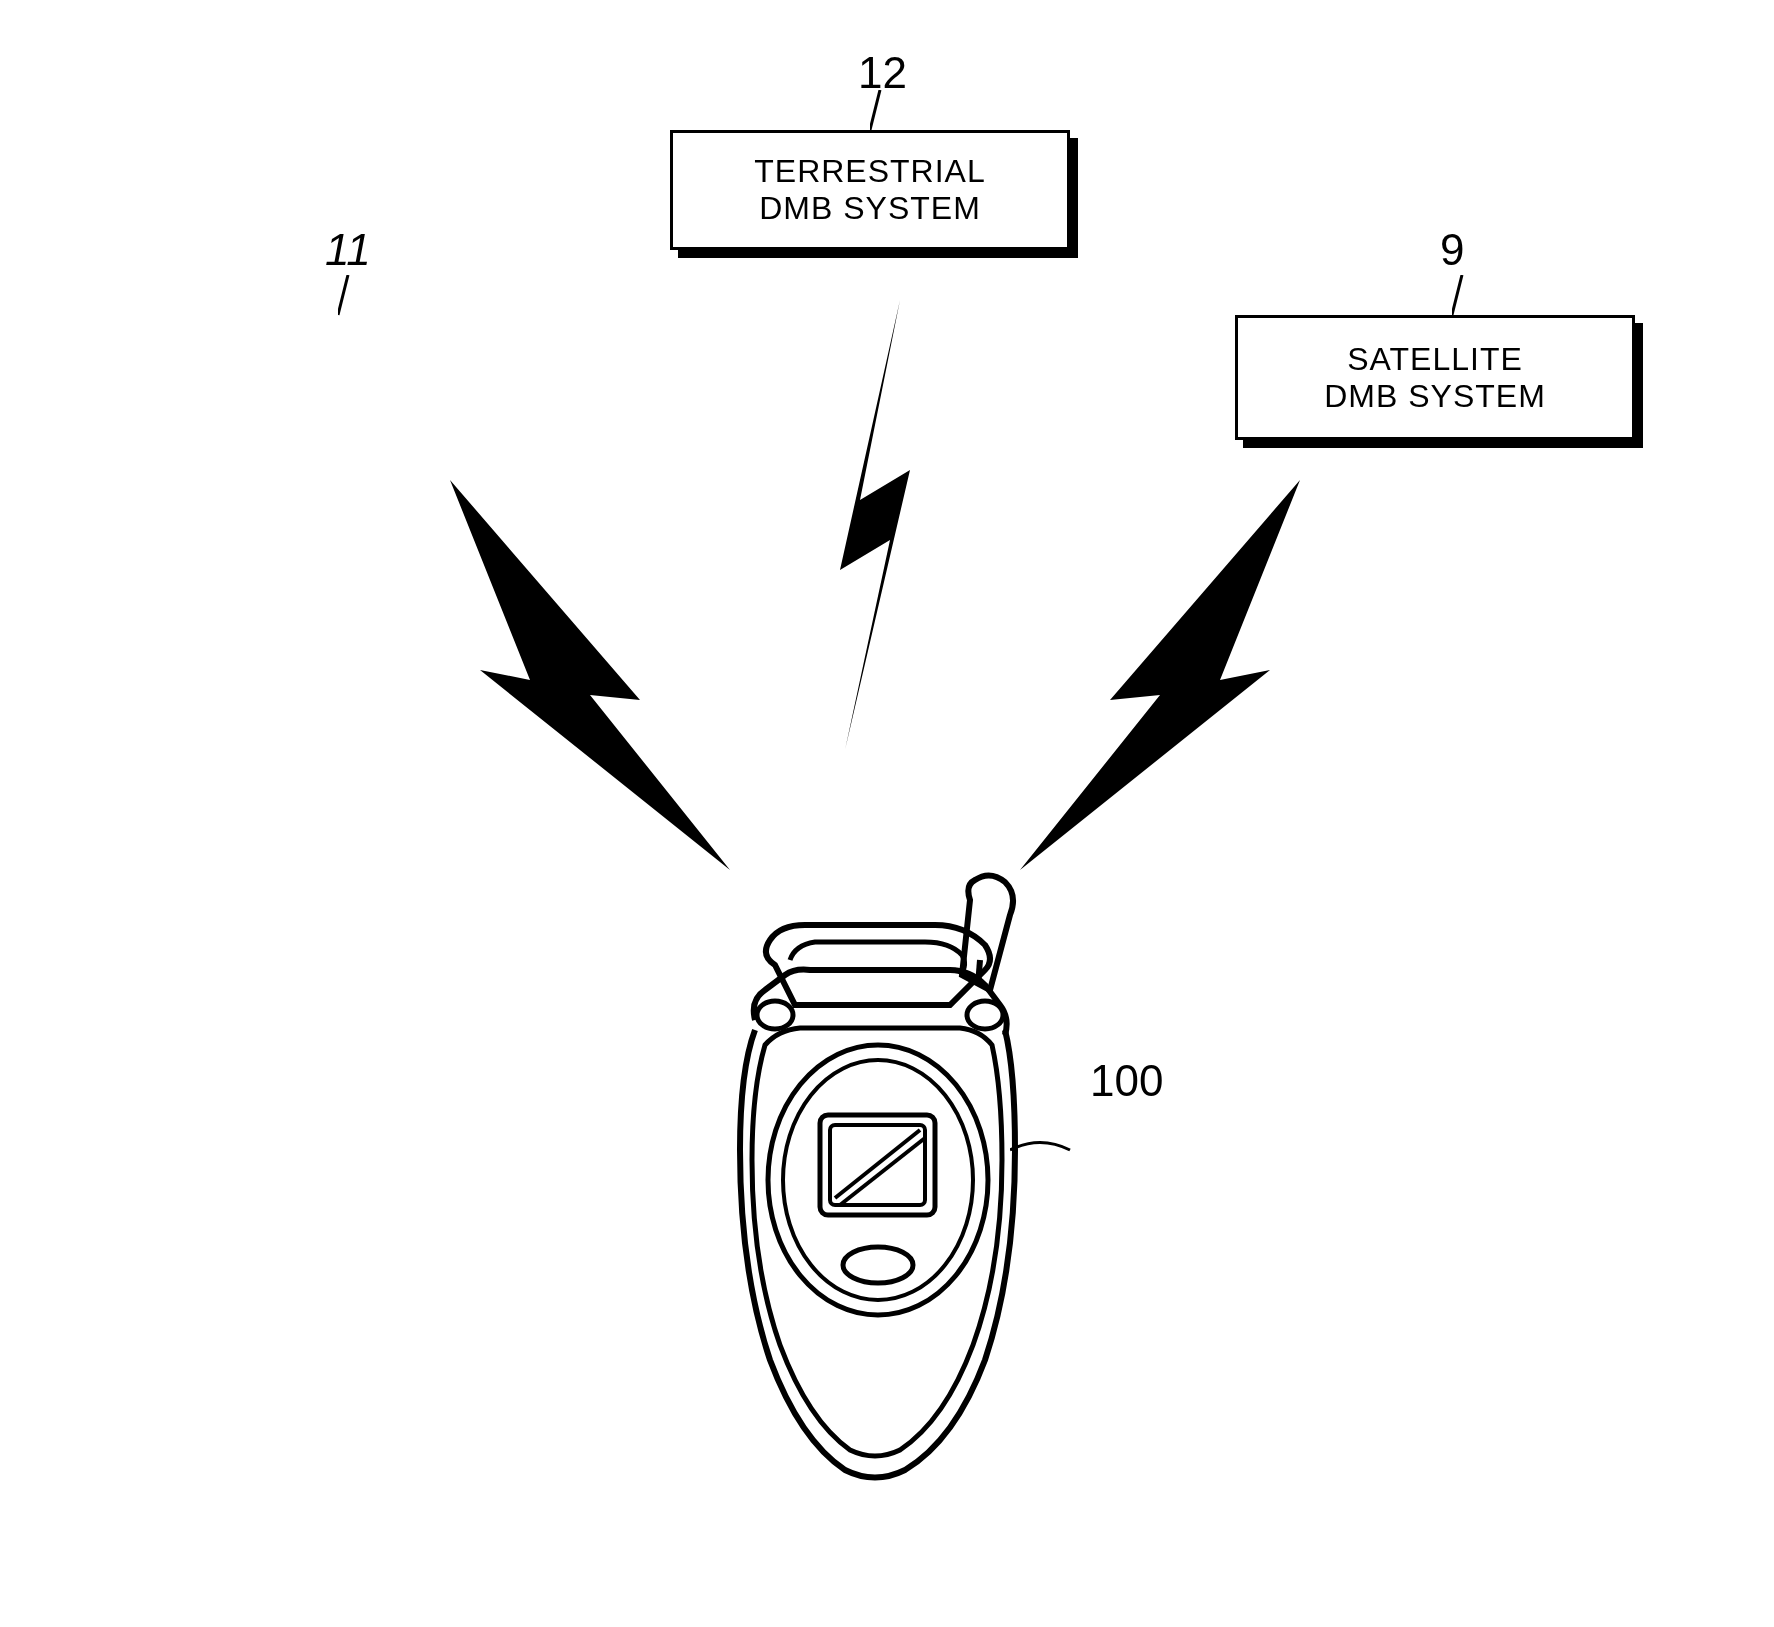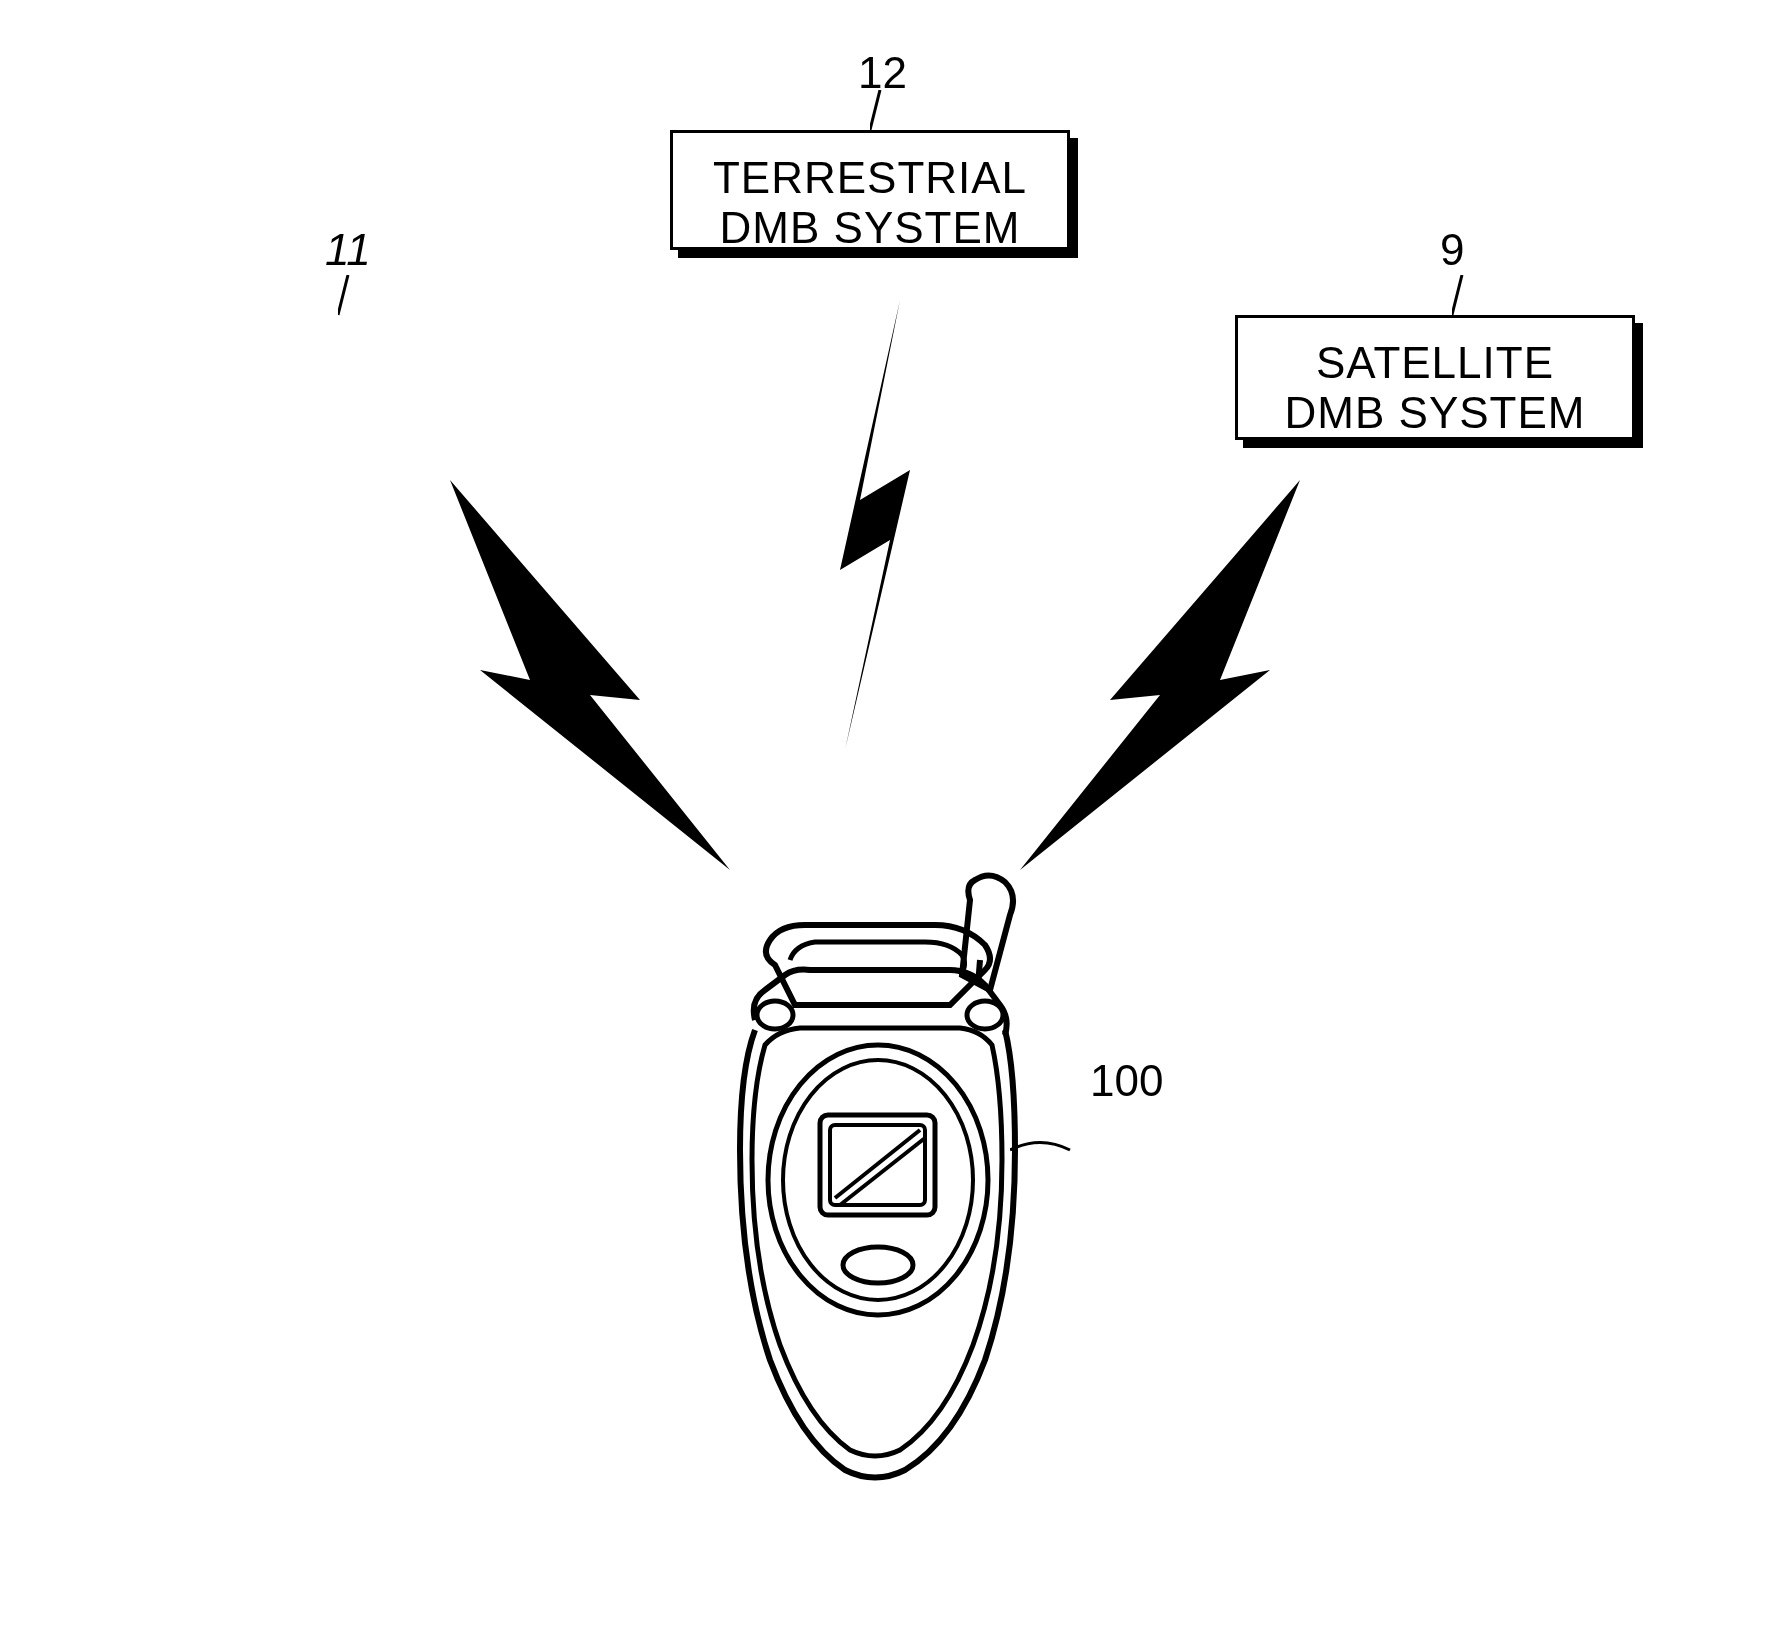--- a/index.html
+++ b/index.html
@@ -18,23 +18,24 @@
       position: relative;
       width: 100%;
       height: 100%;
     }
     .system-box {
       position: absolute;
       background: white;
       border: 3px solid black;
       box-shadow: 8px 8px 0 black;
       display: flex;
+      align-items: center;
       justify-content: center;
       text-align: center;
-      font-size: 44px;
+      font-size: 32px;
       font-weight: normal;
       letter-spacing: 1px;
       padding: 20px 30px;
     }
     .label {
       position: absolute;
       font-size: 44px;
       font-weight: normal;
     }
     svg.bolt {

